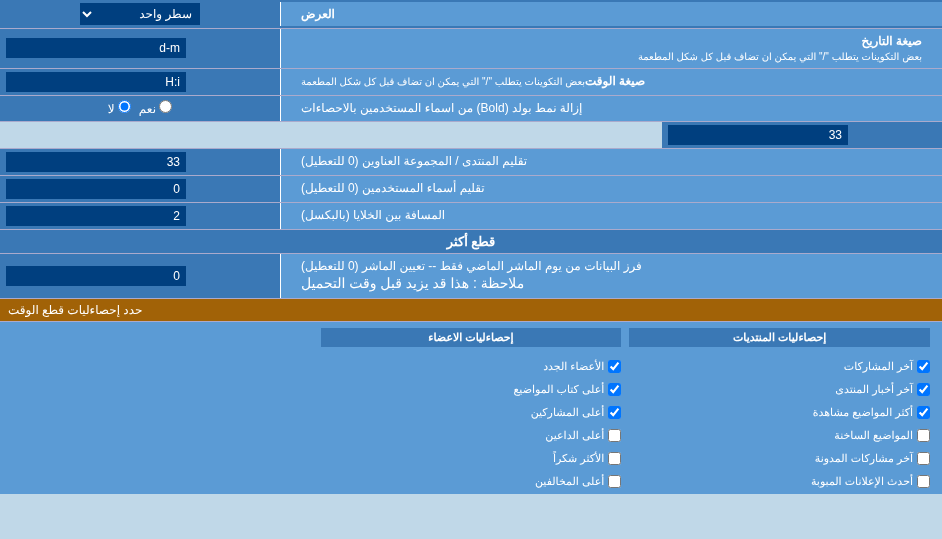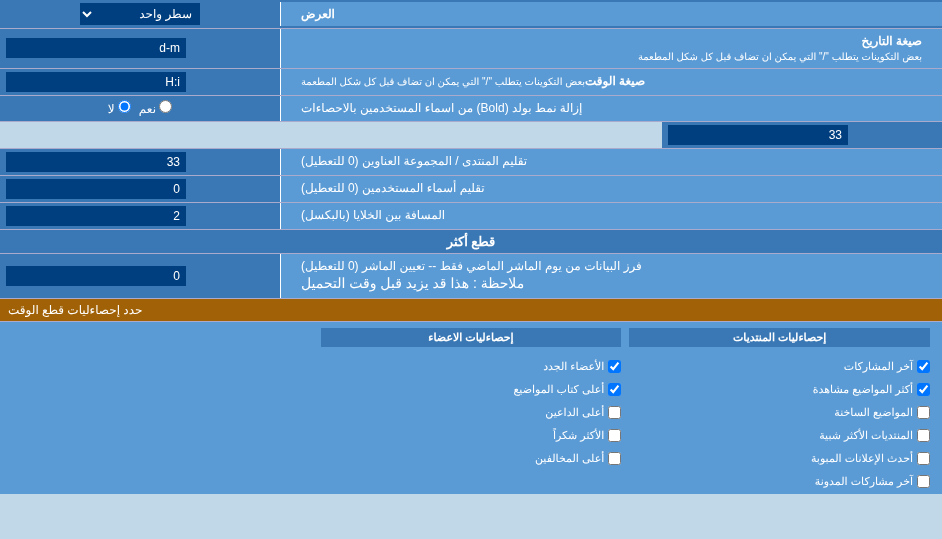--- a/index.html
+++ b/index.html
@@ -263,53 +263,57 @@
     <div class="checkbox-column">
       <div class="checkbox-column-header">
         <span>إحصاءليات المنتديات</span>
       </div>
       <div class="checkbox-item">
         <input type="checkbox" checked="" style="">
         <span>آخر المشاركات</span>
       </div>
       <div class="checkbox-item">
         <input type="checkbox" checked="" style="">
+        <span>آخر أخبار المنتدى</span>
+      </div>
+      <div class="checkbox-item">
+        <input type="checkbox" checked="" style="">
         <span>أكثر المواضيع مشاهدة</span>
       </div>
       <div class="checkbox-item">
         <input type="checkbox" style="">
         <span>المواضيع الساخنة</span>
       </div>
       <div class="checkbox-item">
         <input type="checkbox" style="">
-        <span>المنتديات الأكثر شبية</span>
+        <span>آخر مشاركات المدونة</span>
       </div>
       <div class="checkbox-item">
         <input type="checkbox" style="">
         <span>أحدث الإعلانات المبوبة</span>
-      </div>
-      <div class="checkbox-item">
-        <input type="checkbox" style="">
-        <span>آخر مشاركات المدونة</span>
       </div>
     </div>
 
     <div class="checkbox-column">
       <div class="checkbox-column-header">
         <span>إحصاءليات الاعضاء</span>
       </div>
       <div class="checkbox-item">
         <input type="checkbox" checked="" style="">
         <span>الأعضاء الجدد</span>
       </div>
       <div class="checkbox-item">
         <input type="checkbox" checked="" style="">
         <span>أعلى كتاب المواضيع</span>
       </div>
       <div class="checkbox-item">
+        <input type="checkbox" checked="" style="">
+        <span>أعلى المشاركين</span>
+      </div>
+      <div class="checkbox-item">
         <input type="checkbox" style="">
         <span>أعلى الداعين</span>
       </div>
       <div class="checkbox-item">
         <input type="checkbox" style="">
         <span>الأكثر شكراً</span>
       </div>
       <div class="checkbox-item">
         <input type="checkbox" style="">
         <span>أعلى المخالفين</span>

